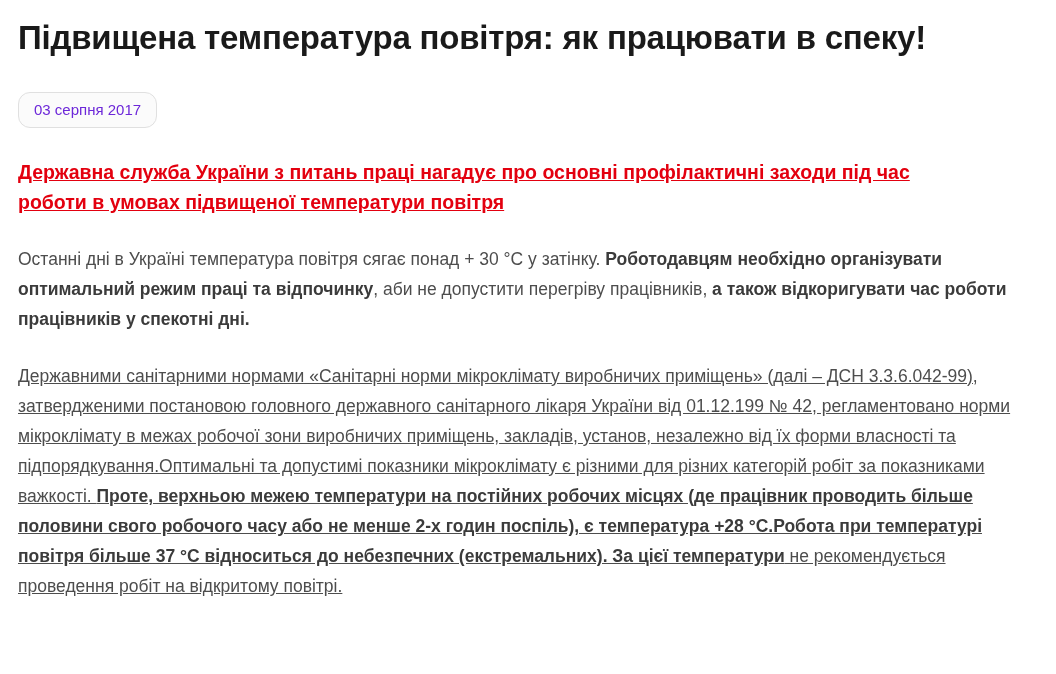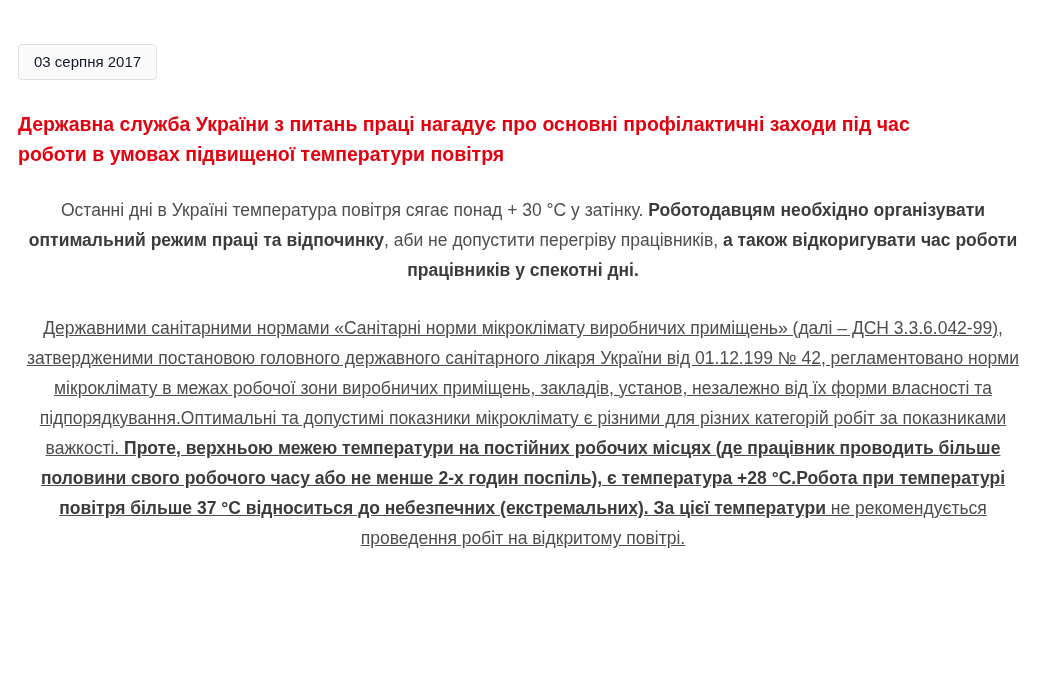--- a/index.html
+++ b/index.html
@@ -29,42 +29,42 @@
     padding: 0 0 0 2px;
   }
   .date-wrap {
     margin-top: 34px;
     padding-left: 2px;
   }
   .date-badge {
     display: inline-block;
     border: 1px solid #e0e0e0;
     background: #fbfbfb;
-    color: #0f172a;
+    color: #6d28d9;
     font-size: 15px;
     line-height: 1;
     padding: 9px 15px 10px 15px;
-    border-radius: 4px;
+    border-radius: 12px;
   }
   .lead {
     margin-top: 30px;
     padding-left: 2px;
     color: #e3000f;
     font-weight: 700;
     font-size: 19.5px;
     line-height: 1.52;
     max-width: 940px;
+    text-decoration: underline;
   }
   .body-text {
     padding-left: 2px;
     font-size: 17.5px;
     line-height: 1.72;
     color: #4d4d4d;
     max-width: 1010px;
-    text-align: center;
   }
   .body-text p {
     margin: 0;
   }
   .para-1 {
     margin-top: 26px !important;
   }
   .para-2 {
     margin-top: 27px !important;
     text-decoration: underline;
@@ -72,20 +72,21 @@
   .body-text b {
     color: #3b3b3b;
     font-weight: 700;
   }
 </style>
 </head>
 <body>
 
 <div class="page">
 
+  <h1 class="article-title">Підвищена температура повітря: як працювати в спеку!</h1>
 
   <div class="date-wrap">
     <span class="date-badge">03 серпня 2017</span>
   </div>
 
   <div class="lead">Державна служба України з питань праці нагадує про основні профілактичні заходи під час роботи в умовах підвищеної температури повітря</div>
 
   <div class="body-text">
 
     <p class="para-1"><span>Останні дні в Україні температура повітря сягає понад + 30 °С у затінку. </span><b>Роботодавцям необхідно організувати оптимальний режим праці та відпочинку</b><span>, аби не допустити перегріву працівників, </span><b>а також відкоригувати час роботи працівників у спекотні дні.</b><span></span></p>

